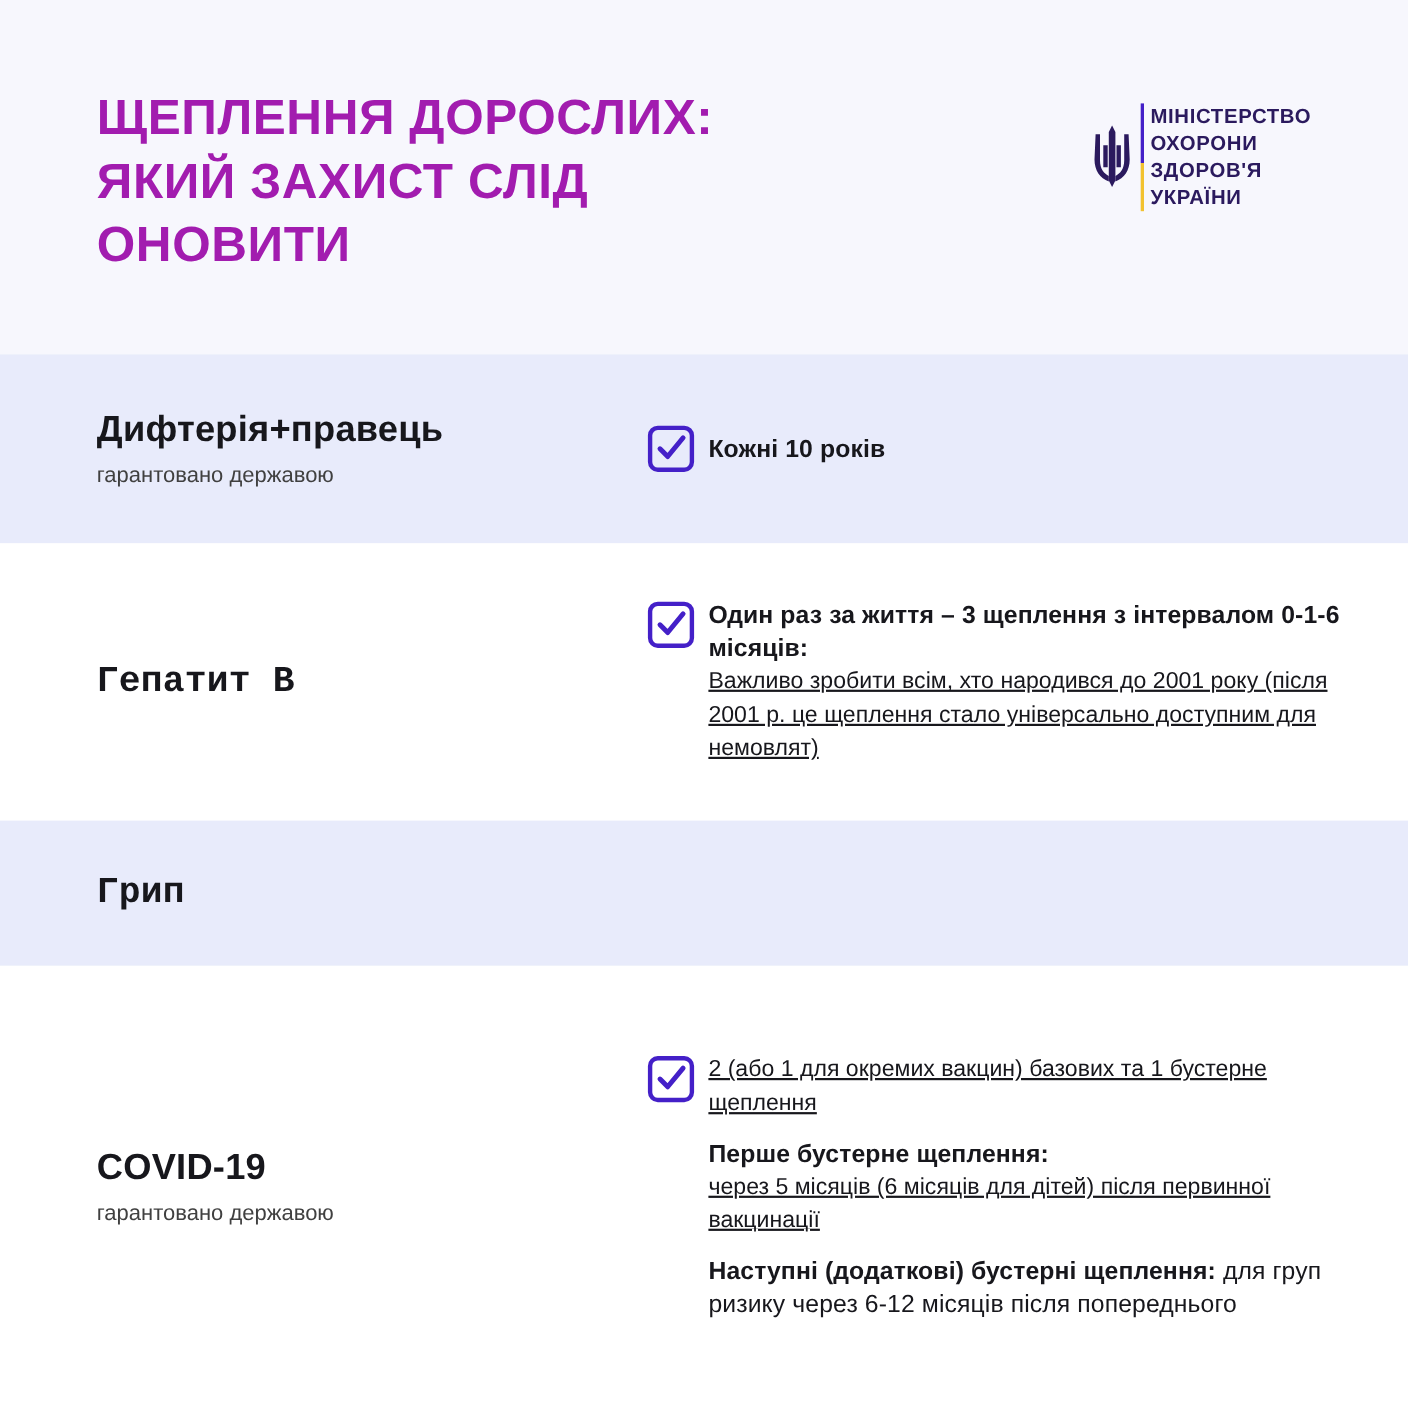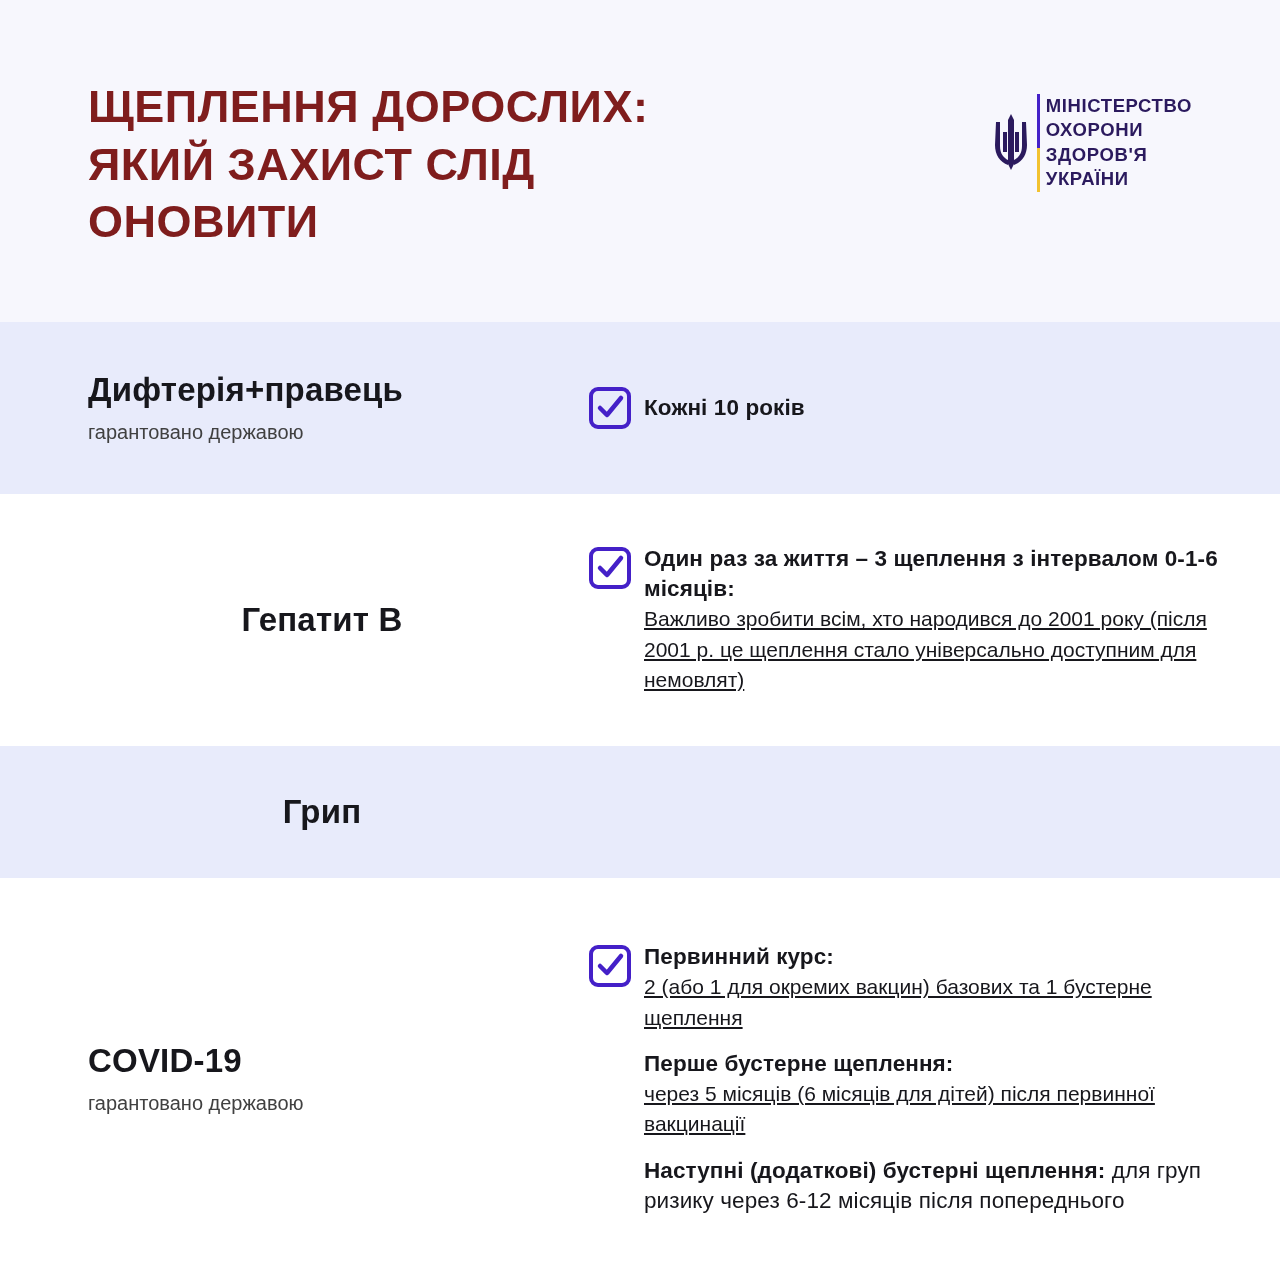--- a/index.html
+++ b/index.html
@@ -30,21 +30,21 @@
     padding: 78px 60px 0 88px;
     display: flex;
     justify-content: space-between;
     align-items: flex-start;
   }
   .title {
     font-size: 45px;
     line-height: 1.28;
     font-weight: 800;
     letter-spacing: 0.5px;
-    color: #7f1d1d;
+    color: #a21caf;
     text-transform: uppercase;
     max-width: 760px;
   }
   .title .line { display: block; }
 
   
   .logo {
     display: flex;
     align-items: center;
     gap: 6px;
@@ -83,21 +83,21 @@
   }
   .row.alt { background: #e8ebfb; }
   .row.plain { background: #ffffff; }
 
   .row-left {
     width: 500px;
     flex: 0 0 500px;
     padding-right: 32px;
   }
   .row.r1 .row-left, .row.r4 .row-left { text-align: left; }
-  .row.r2 .row-left, .row.r3 .row-left { text-align: center; }
+  .row.r2 .row-left, .row.r3 .row-left { text-align: left; font-family: Liberation Mono, monospace; }
 
   .disease {
     font-size: 33px;
     font-weight: 800;
     color: #17171c;
     line-height: 1.15;
     letter-spacing: 0.2px;
   }
   .disease-note {
     margin-top: 10px;
@@ -237,21 +237,20 @@
       </div>
       <div class="row-right">
         <span class="check">
           <svg width="44" height="44" viewBox="0 0 44 44" aria-hidden="true">
             <rect x="3" y="3" width="38" height="38" rx="7" ry="7" fill="none" stroke="#4420c8" stroke-width="4"></rect>
             <path d="M12 22 L19 29 L33 12" fill="none" stroke="#4420c8" stroke-width="4.5" stroke-linecap="round" stroke-linejoin="round"></path>
           </svg>
         </span>
         <div class="blocks">
           <div>
-            <div class="block-head">Первинний курс:</div>
             <div class="block-body">2 (або 1 для окремих вакцин) базових та 1 бустерне щеплення</div>
           </div>
           <div>
             <div class="block-head">Перше бустерне щеплення:</div>
             <div class="block-body">через 5 місяців (6 місяців для дітей) після первинної вакцинації</div>
           </div>
           <div>
             <div class="block-head"><span>Наступні (додаткові) бустерні щеплення:</span><span class="inline-body"> для груп ризику через 6-12 місяців після попереднього</span></div>
           </div>
         </div>

